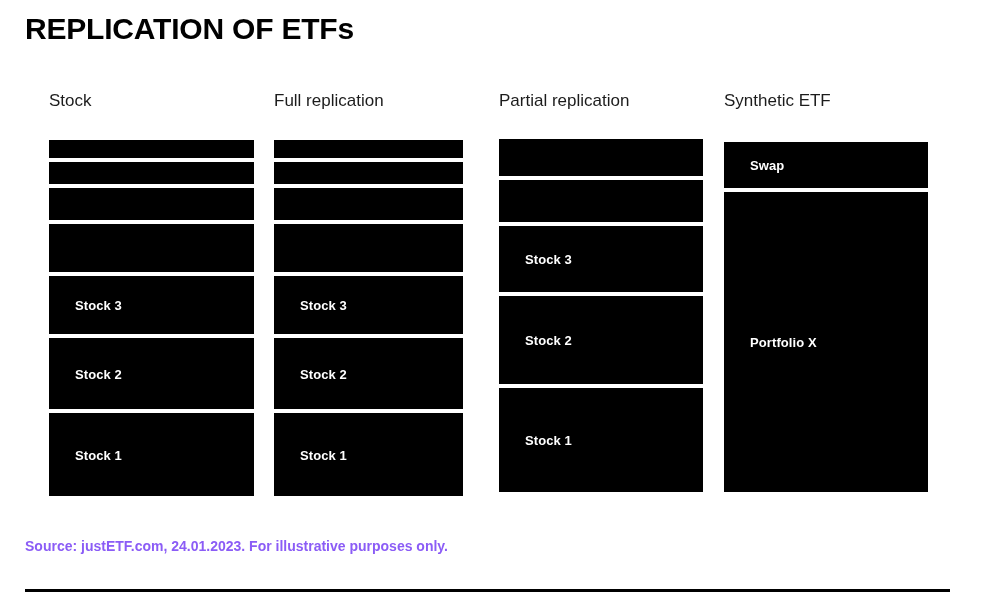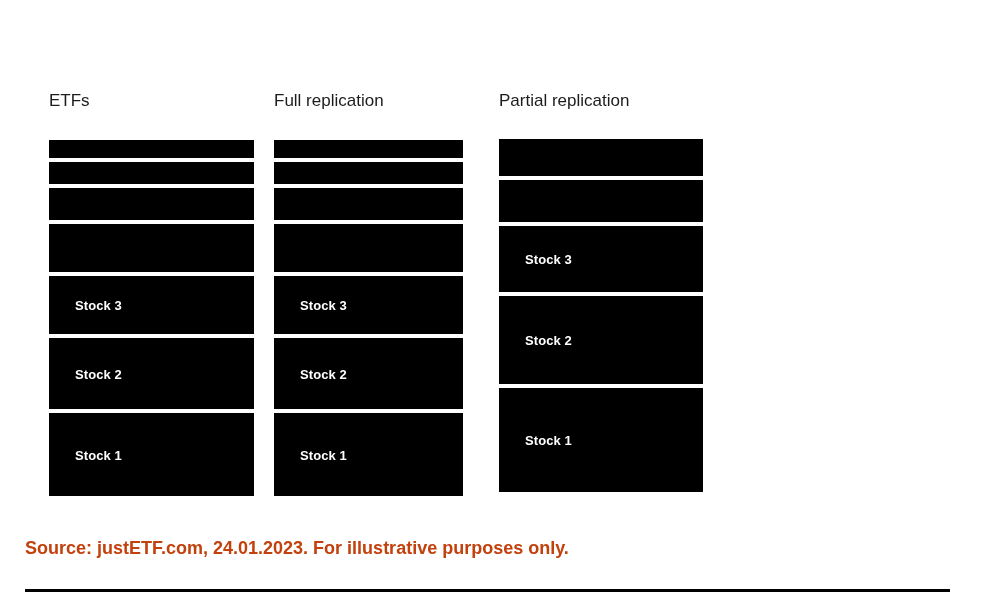--- a/index.html
+++ b/index.html
@@ -87,44 +87,45 @@
     font-weight: 700;
     letter-spacing: 0.1px;
     white-space: nowrap;
   }
 
   
   .source {
     position: absolute;
     left: 25px;
     top: 538px;
-    font-size: 18px;
+    font-size: 14px;
     font-weight: 700;
-    color: #c2410c;
+    color: #8b5cf6;
     white-space: nowrap;
   }
 
   .rule {
     position: absolute;
     left: 25px;
     top: 589px;
     width: 925px;
     height: 3px;
     background: #000000;
   }
 </style>
 </head>
 <body>
 
 <div id="page">
 
+  <div class="title">REPLICATION OF ETFs</div>
 
   <div class="chart" id="chart-root">
       <div class="column" style="left: 49px; width: 205px;">
-        <div class="col-header">ETFs</div>
+        <div class="col-header">Stock</div>
         <div class="stack">
           <div class="seg" style="top: 50px; height: 18px; background: rgb(0, 0, 0);"></div>
           <div class="seg" style="top: 72px; height: 22px; background: rgb(0, 0, 0);"></div>
           <div class="seg" style="top: 98px; height: 32px; background: rgb(0, 0, 0);"></div>
           <div class="seg" style="top: 134px; height: 48px; background: rgb(0, 0, 0);"></div>
           <div class="seg" style="top: 186px; height: 58px; background: rgb(0, 0, 0);">
             <span class="seg-label">Stock 3</span>
           </div>
           <div class="seg" style="top: 248px; height: 71px; background: rgb(0, 0, 0);">
             <span class="seg-label">Stock 2</span>
@@ -161,19 +162,30 @@
             <span class="seg-label">Stock 3</span>
           </div>
           <div class="seg" style="top: 206px; height: 88px; background: rgb(0, 0, 0);">
             <span class="seg-label">Stock 2</span>
           </div>
           <div class="seg" style="top: 298px; height: 104px; background: rgb(0, 0, 0);">
             <span class="seg-label">Stock 1</span>
           </div>
         </div>
       </div>
+      <div class="column" style="left: 724px; width: 204px;">
+        <div class="col-header">Synthetic ETF</div>
+        <div class="stack">
+          <div class="seg" style="top: 52px; height: 46px; background: rgb(0, 0, 0);">
+            <span class="seg-label">Swap</span>
+          </div>
+          <div class="seg" style="top: 102px; height: 300px; background: rgb(0, 0, 0);">
+            <span class="seg-label">Portfolio X</span>
+          </div>
+        </div>
+      </div>
     </div>
 
   <div class="source">Source: justETF.com, 24.01.2023. For illustrative purposes only.</div>
 
   <div class="rule"></div>
 
 </div>
 
 </body></html>

